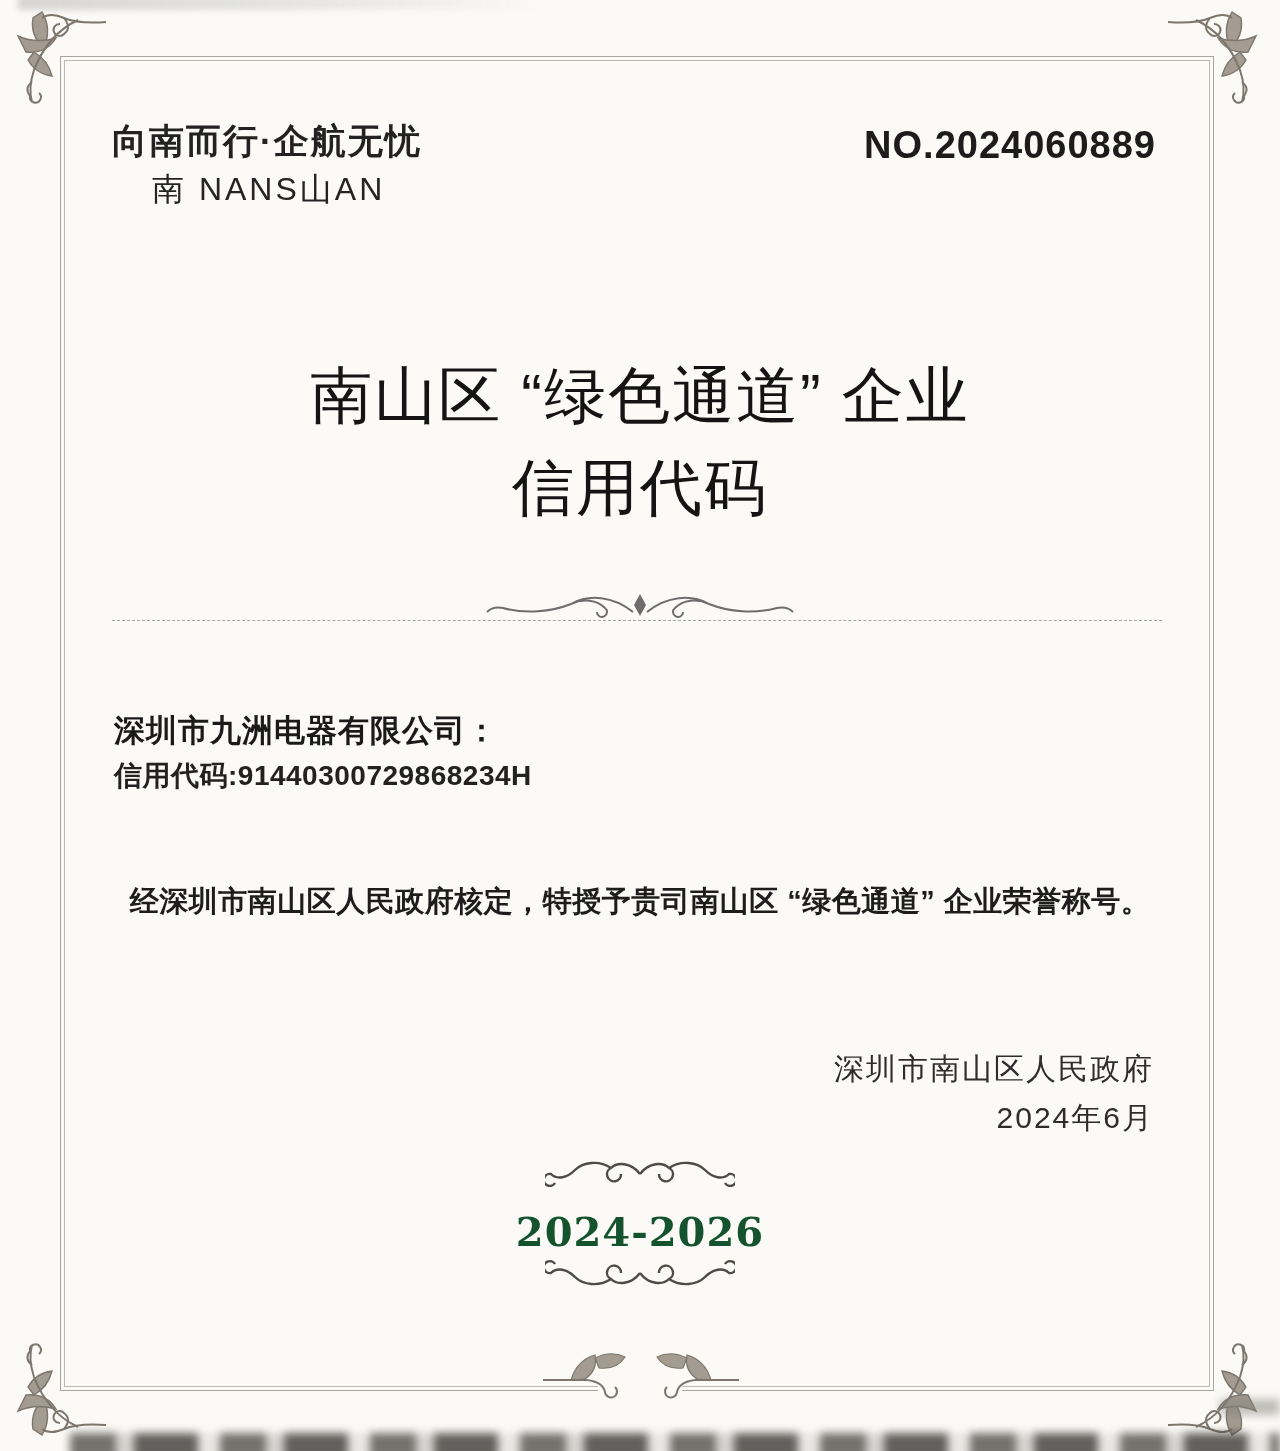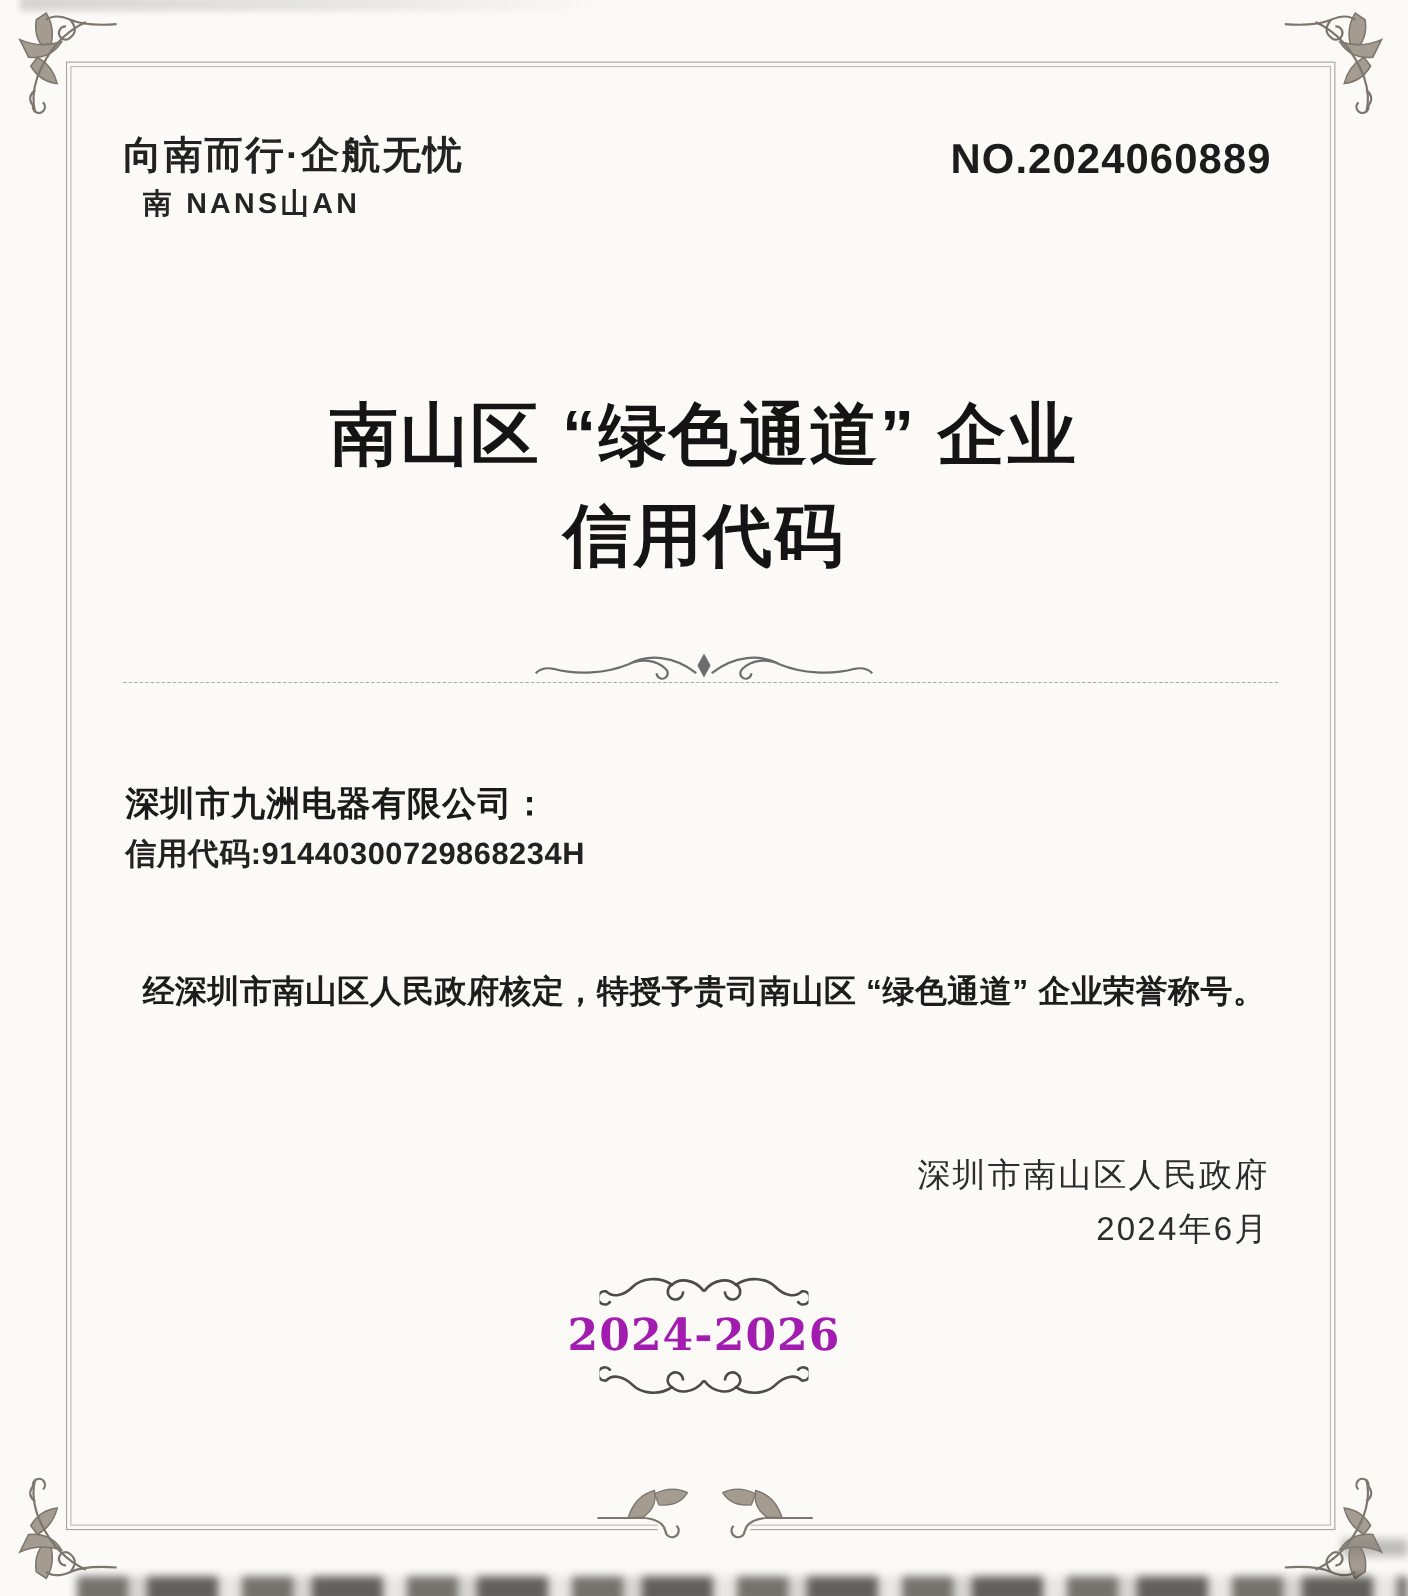--- a/index.html
+++ b/index.html
@@ -36,32 +36,32 @@
   .spray { width:96px; height:52px; }
   .spray.left  { left:543px; top:1350px; }
   .spray.right { left:643px; top:1350px; transform:scaleX(-1); }
 
   
   .logo-slogan {
     position:absolute; left:112px; top:118px;
     font-size:35px; font-weight:800; letter-spacing:2px; color:#222;
   }
   .logo-brand {
-    position:absolute; left:130px; top:168px;
-    font-size:26px; font-weight:700; letter-spacing:3px; color:#242424;
+    position:absolute; left:152px; top:168px;
+    font-size:32px; font-weight:400; letter-spacing:3px; color:#242424;
   }
   .cert-no {
     position:absolute; top:124px; right:124px;
     font-size:38px; font-weight:700; letter-spacing:1px; color:#1c1c1c;
   }
 
   
   .title {
     position:absolute; left:0; right:0; top:350px;
-    text-align:center; font-weight:700; color:#141414;
+    text-align:center; font-weight:400; color:#141414;
     font-size:62px; line-height:1.48; letter-spacing:2px;
   }
 
   
   .divider-line {
     position:absolute; left:112px; top:620px; width:1050px; height:0;
     border-top:1px dashed #9c9892; opacity:.85;
   }
   .divider-flourish {
     position:absolute; left:50%; top:586px; width:310px; height:36px;
@@ -91,23 +91,23 @@
     text-align:right; font-size:30px; font-weight:500; color:#2d2d2d;
     line-height:49px; letter-spacing:2px;
   }
 
   
   .validity-wrap {
     position:absolute; left:0; right:0; top:1156px; text-align:center;
   }
   .validity-flourish { width:190px; height:32px; display:block; margin:0 auto; }
   .validity-years {
-    display:block; margin:2px auto 4px;
+    display:block; margin:20px auto 4px;
     font-family:"DejaVu Serif","Liberation Serif",serif;
-    font-size:40px; font-weight:700; color:#a21caf; letter-spacing:1px;
+    font-size:40px; font-weight:700; color:#14532d; letter-spacing:1px;
   }
 
   
   .smudge-top {
     position:absolute; left:18px; top:-4px; width:530px; height:14px;
     background:linear-gradient(90deg, rgba(120,118,115,.28), rgba(140,138,134,.18) 55%, rgba(150,148,144,0));
     filter:blur(3px);
   }
   .band-bottom {
     position:absolute; left:70px; right:0; bottom:-8px; height:26px;

